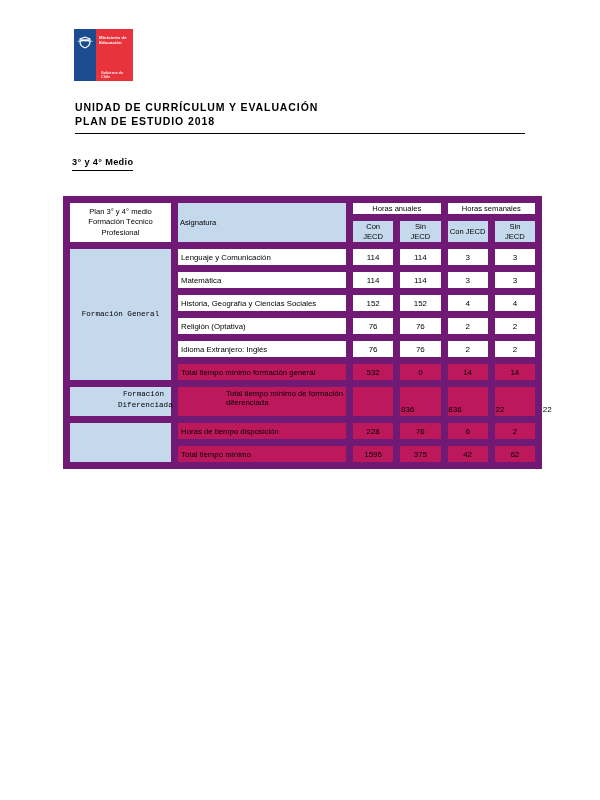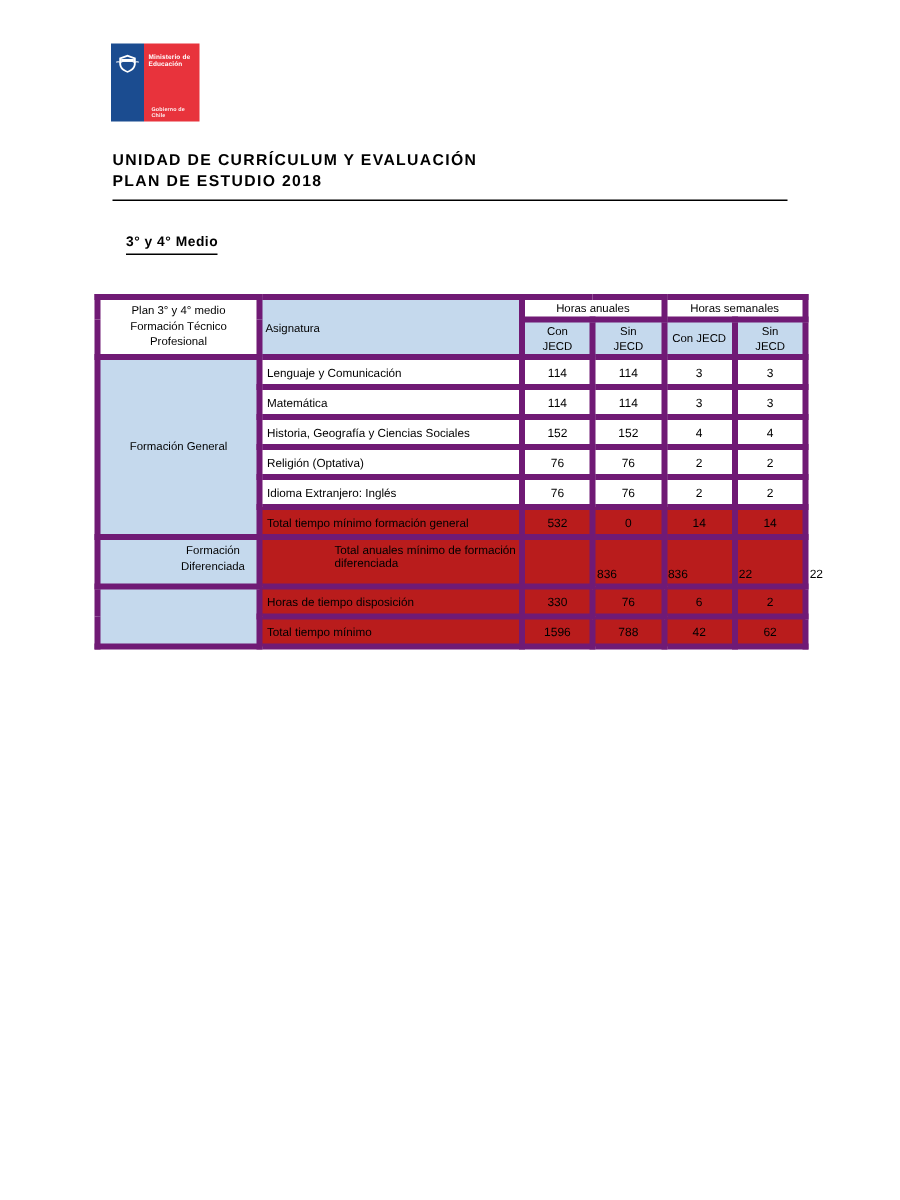--- a/index.html
+++ b/index.html
@@ -84,21 +84,21 @@
     left: 75px;
     top: 133px;
     width: 450px;
     height: 0;
     border-top: 1.6px solid #000000;
   }
 
   
   .subtitle {
     position: absolute;
-    left: 84px;
+    left: 72px;
     top: 153px;
   }
   .subtitle .sub-line {
     font-size: 9.2px;
     font-weight: bold;
     line-height: 13.5px;
     letter-spacing: 0.35px;
     display: inline-block;
     border-bottom: 1px solid #000000;
     padding-bottom: 0.5px;
@@ -109,21 +109,21 @@
   
   .plan-table {
     position: absolute;
     left: 63px;
     top: 196px;
     width: 472px;
     border-collapse: collapse;
     table-layout: fixed;
   }
   .plan-table td, .plan-table th {
-    border: 4px solid #701a75;
+    border: 7px solid #701a75;
     font-size: 7.6px;
     padding: 1px 2px;
     vertical-align: middle;
     font-weight: normal;
   }
 
   col.c-group { width: 108px; }
   col.c-subject { width: 175px; }
   col.c-num { width: 47.25px; }
 
@@ -153,39 +153,40 @@
     font-size: 8.2px;
     line-height: 9.5px;
   }
 
   .group-cell {
     background: #C5D9ED;
     text-align: center;
     font-weight: bold;
     font-size: 8.4px;
     line-height: 10.5px;
+    font-family: Liberation Mono, monospace;
   }
   .group-empty { background: #C5D9ED; }
 
   td.subject {
     background: #ffffff;
     text-align: left;
     padding-left: 3px;
     font-size: 7.8px;
     height: 14px;
     margin-top: 36px;
   }
   td.num {
     background: #ffffff;
     text-align: center;
     font-size: 8px;
   }
   tr.total td.subject,
   tr.total td.num {
-    background: #b91c1c;
+    background: #be185d;
   }
   tr.total td.subject { font-size: 7.8px; }
   tr.tall td { height: 25px; vertical-align: top; padding-top: 2px; padding-left: 48px; }
   tr.tall td.num { vertical-align: bottom; padding-bottom: 2px; }
 </style>
 </head>
 <body>
 
 <div class="logo-block">
   <div class="logo-blue">
@@ -294,35 +295,35 @@
       <td class="num">532</td>
       <td class="num">0</td>
       <td class="num">14</td>
       <td class="num">14</td>
     </tr>
     <tr class="total tall">
       <td class="group-cell">
         <div>Formación</div>
         <div>Diferenciada</div>
       </td>
-      <td class="subject">Total anuales mínimo de formación diferenciada</td>
+      <td class="subject">Total tiempo mínimo de formación diferenciada</td>
       <td class="num">836</td>
       <td class="num">836</td>
       <td class="num">22</td>
       <td class="num">22</td>
     </tr>
     <tr class="total">
       <td class="group-empty" rowspan="2"></td>
       <td class="subject">Horas de tiempo disposición</td>
-      <td class="num">330</td>
+      <td class="num">228</td>
       <td class="num">76</td>
       <td class="num">6</td>
       <td class="num">2</td>
     </tr>
     <tr class="total">
       <td class="subject">Total tiempo mínimo</td>
       <td class="num">1596</td>
-      <td class="num">788</td>
+      <td class="num">375</td>
       <td class="num">42</td>
       <td class="num">62</td>
     </tr>
   </tbody>
 </table>
 
 </body></html>

